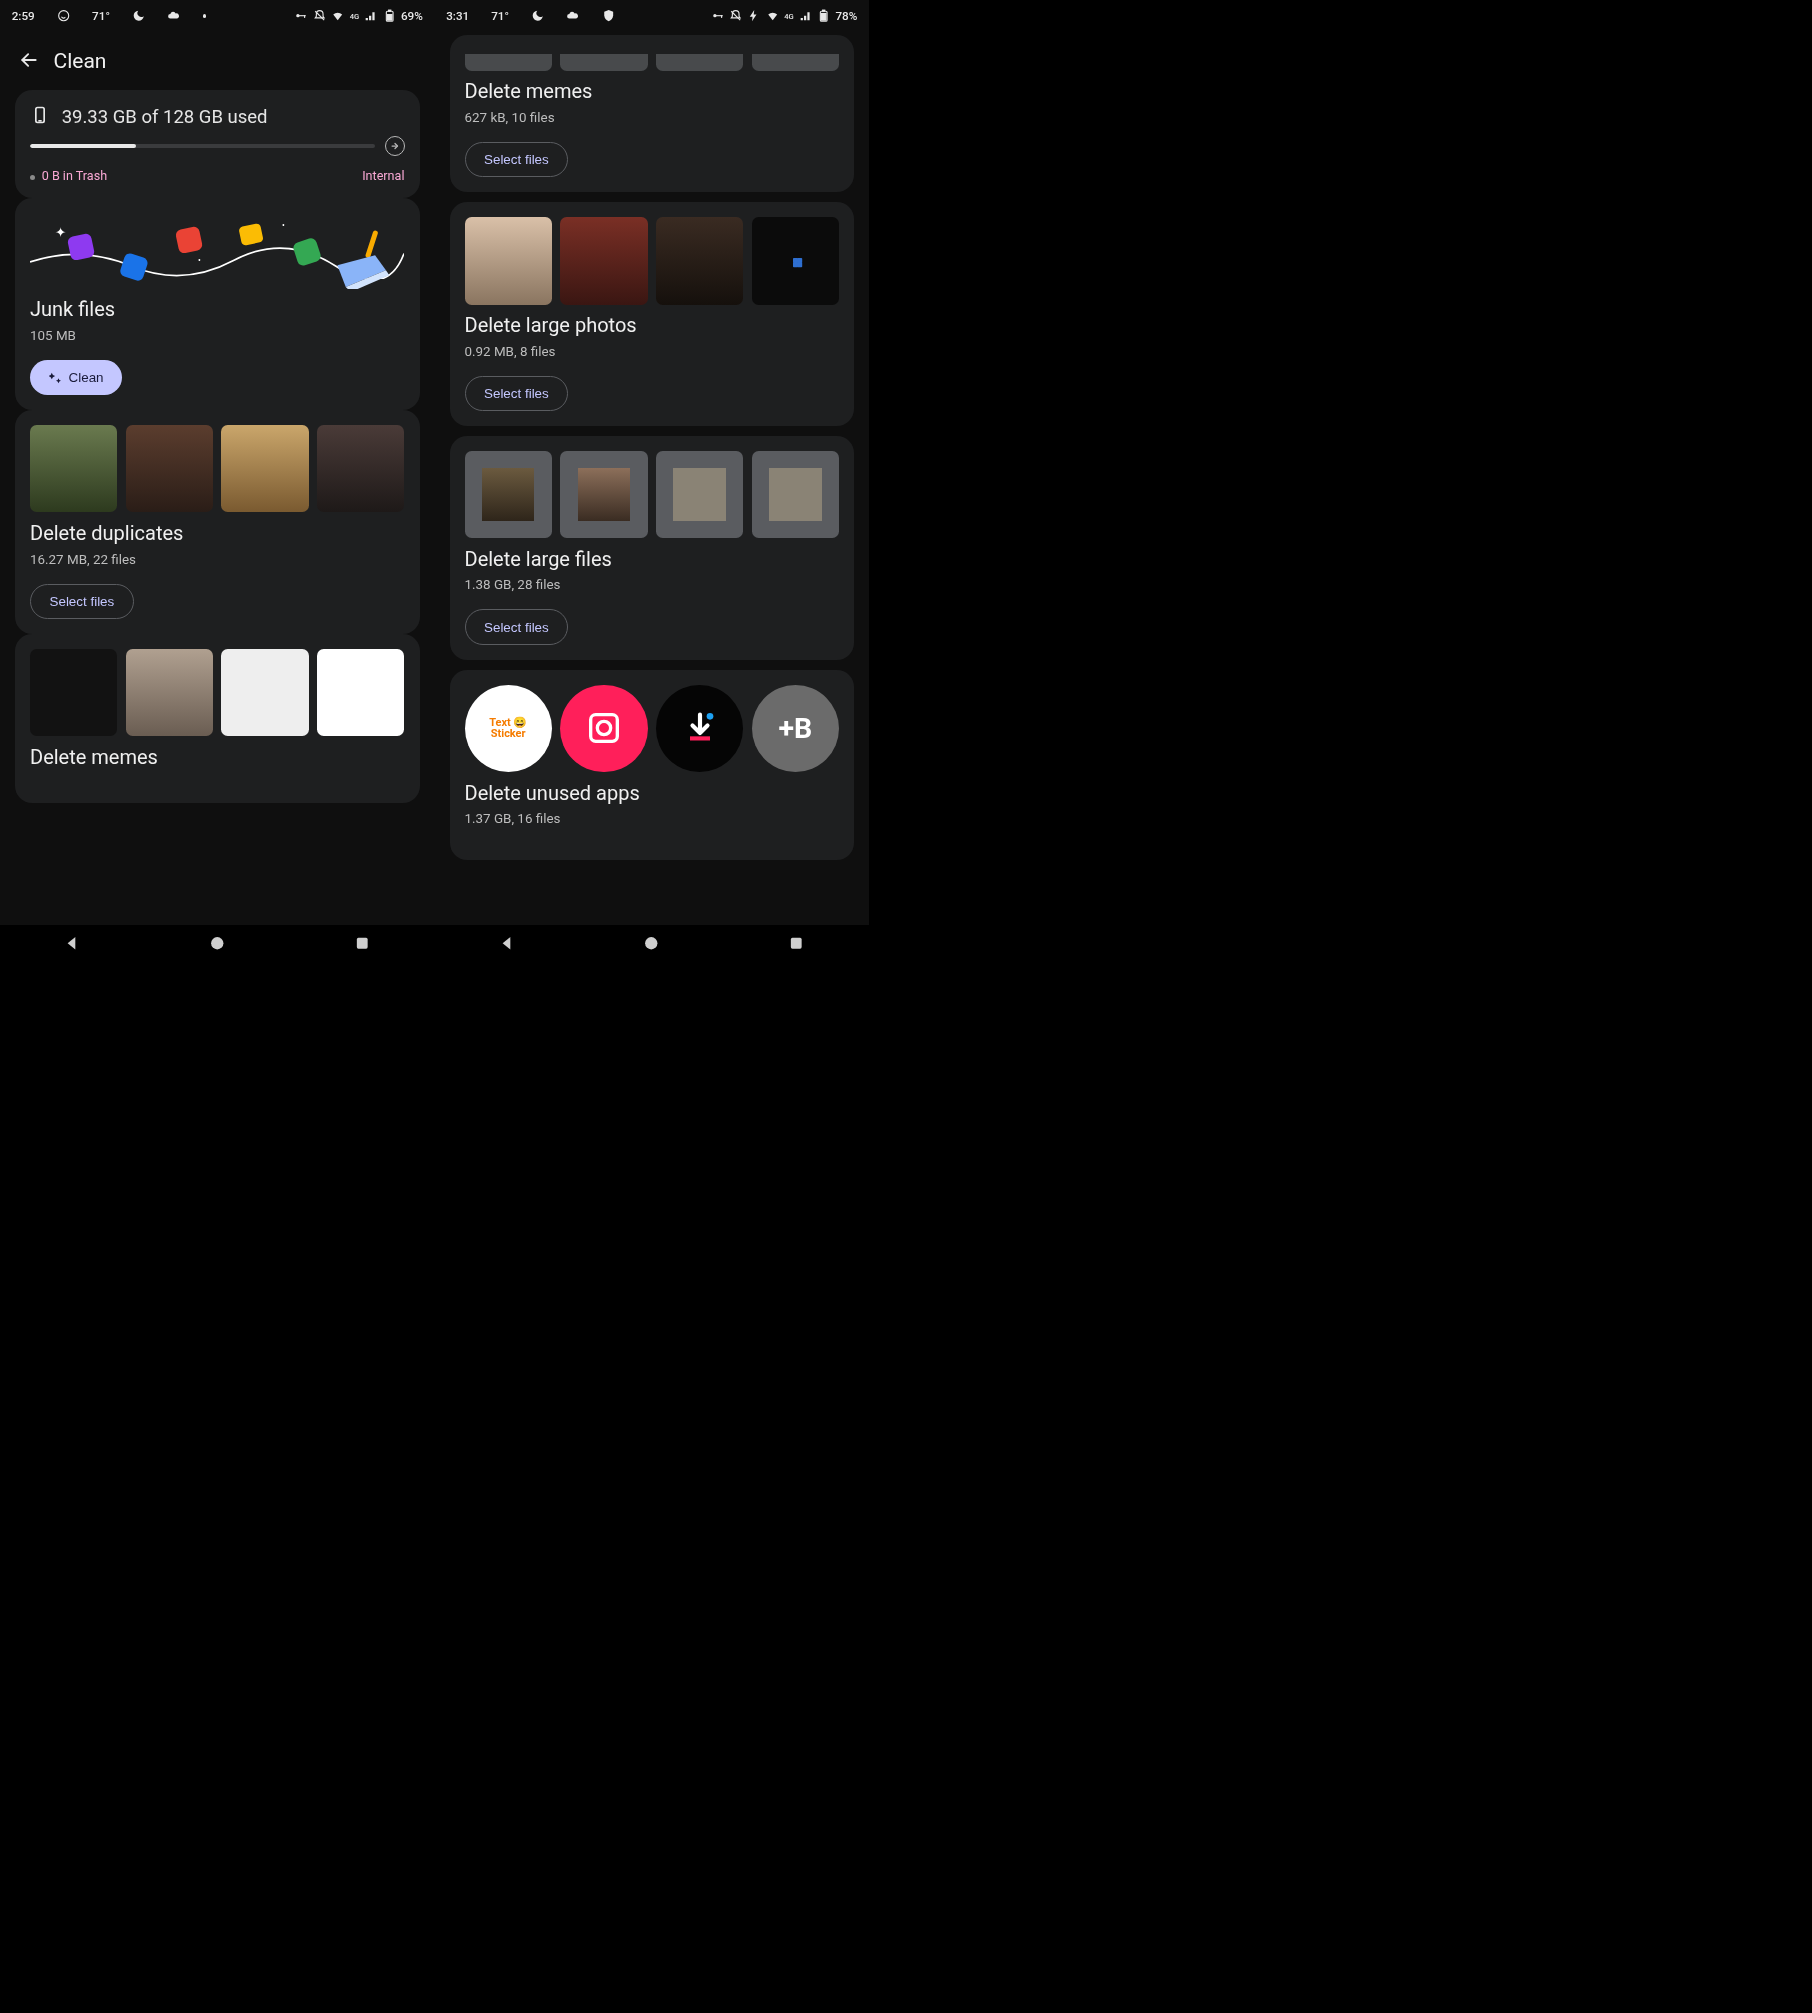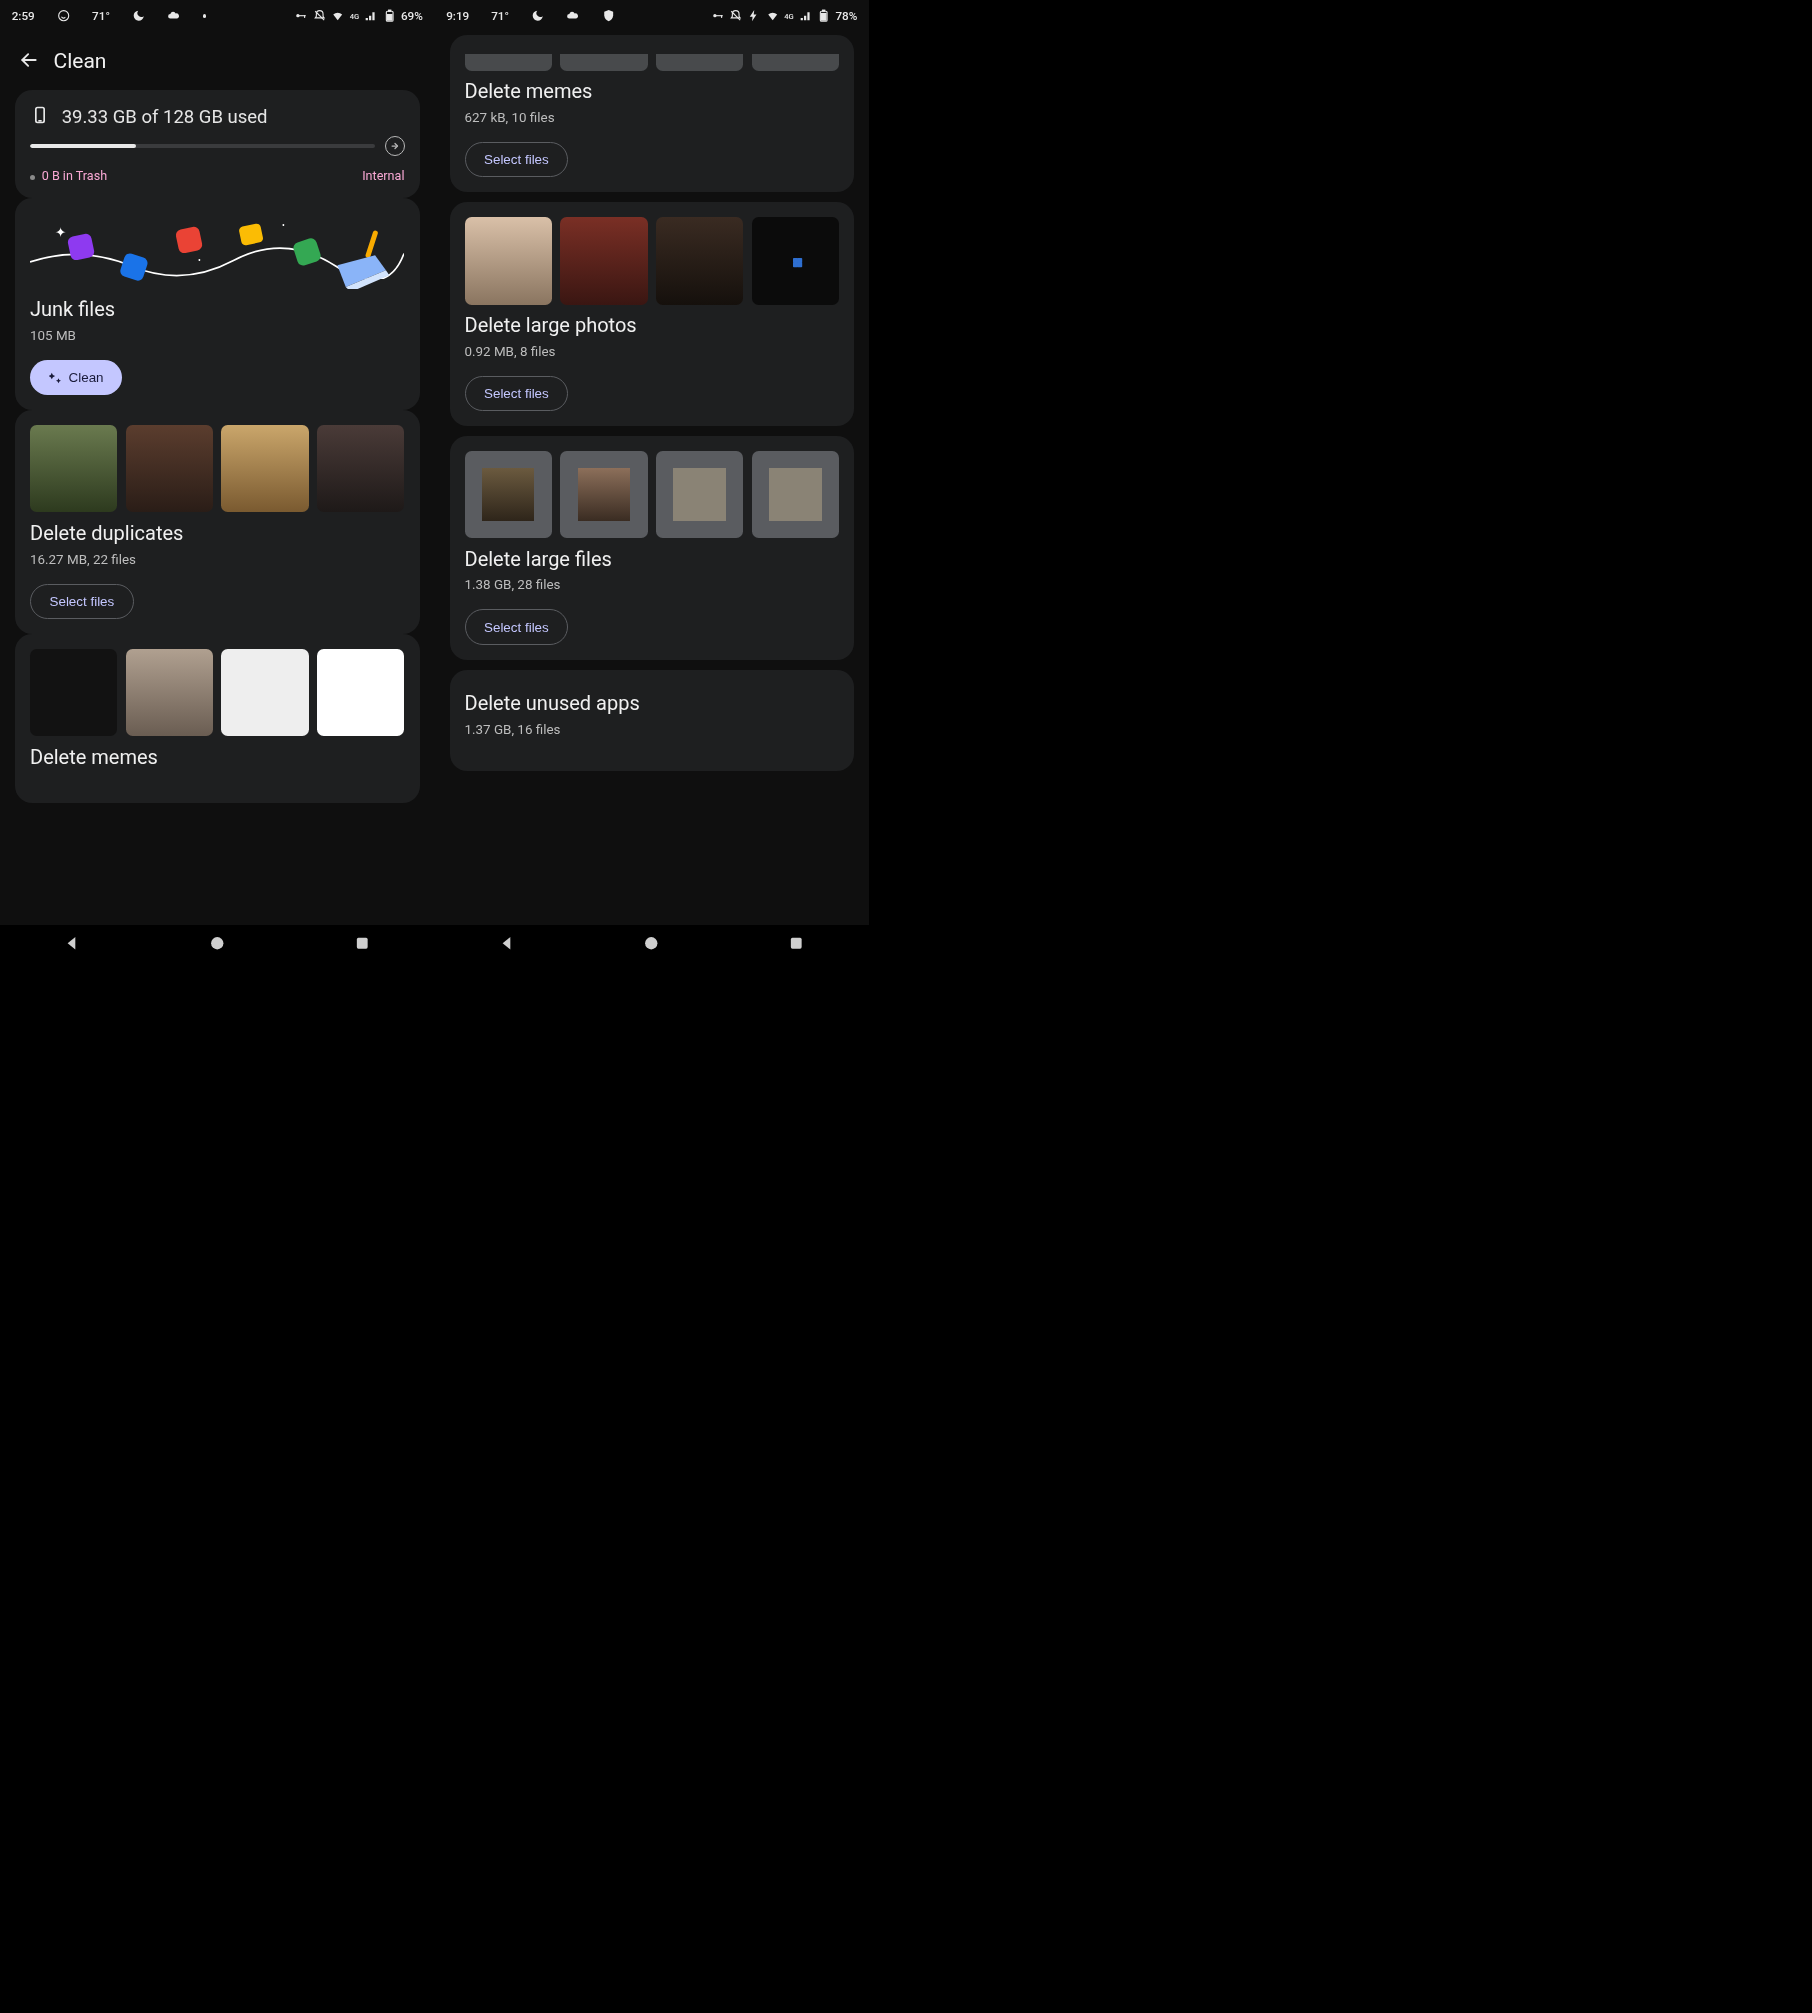--- a/index.html
+++ b/index.html
@@ -313,21 +313,21 @@
       <span><svg class="nav-btn" viewBox="0 0 24 24" fill="#cfcfcf">
             <rect x="5" y="5" width="14" height="14" rx="2"></rect>
           </svg></span>
     </div>
   </div>
 </div>
 
 <div class="phone">
   <div class="status-bar">
     <div class="status-left">
-      <span>9:19</span>
+      <span>3:31</span>
       <span>71°</span>
       <span class="sicon">
           <svg viewBox="0 0 24 24" fill="#e8e8e8">
             <path d="M21 12.8A9 9 0 1111.2 3a7 7 0 009.8 9.8z"></path>
           </svg>
         </span>
       <span class="sicon">
           <svg viewBox="0 0 24 24" fill="#e8e8e8">
             <path d="M6 17a4 4 0 010-8 5 5 0 019.6-1A4 4 0 0118 17H6z"></path>
           </svg>
@@ -428,20 +428,41 @@
             </div>
         </div>
         <div class="card-title">Delete large files</div>
         <div class="card-sub">1.38 GB, 28 files</div>
         <div class="btn-row">
           <button class="outline-btn">Select files</button>
         </div>
       </div>
 
       <div class="card2" style="padding-bottom:34px;">
+        <div class="thumbs">
+          <div class="thumb appicon app1">
+              <span>Text 😄<br>Sticker</span>
+            </div>
+          <div class="thumb appicon app2">
+            <svg viewBox="0 0 48 48" fill="none" stroke="#fff" stroke-width="4">
+                <rect x="8" y="8" width="32" height="32" rx="6"></rect>
+                <circle cx="24" cy="24" r="8"></circle>
+              </svg>
+          </div>
+          <div class="thumb appicon app3">
+            <svg viewBox="0 0 48 48">
+                <path d="M24 8v22M24 30l-9-9M24 30l9-9" stroke="#fff" stroke-width="5" stroke-linecap="round"></path>
+                <rect x="12" y="34" width="24" height="5" fill="#ff1f5a"></rect>
+                <circle cx="36" cy="10" r="4" fill="#1da1f2"></circle>
+              </svg>
+          </div>
+          <div class="thumb appicon app4">
+              <span style="font-size:28.5px;">+B</span>
+            </div>
+        </div>
         <div class="card-title">Delete unused apps</div>
         <div class="card-sub">1.37 GB, 16 files</div>
       </div>
     </div>
 
     <div class="navbar">
       <span><svg class="nav-btn" viewBox="0 0 24 24" fill="#cfcfcf">
             <path d="M16 4 L6 12 L16 20 Z"></path>
           </svg></span>
       <span><svg class="nav-btn" viewBox="0 0 24 24" fill="#cfcfcf">

